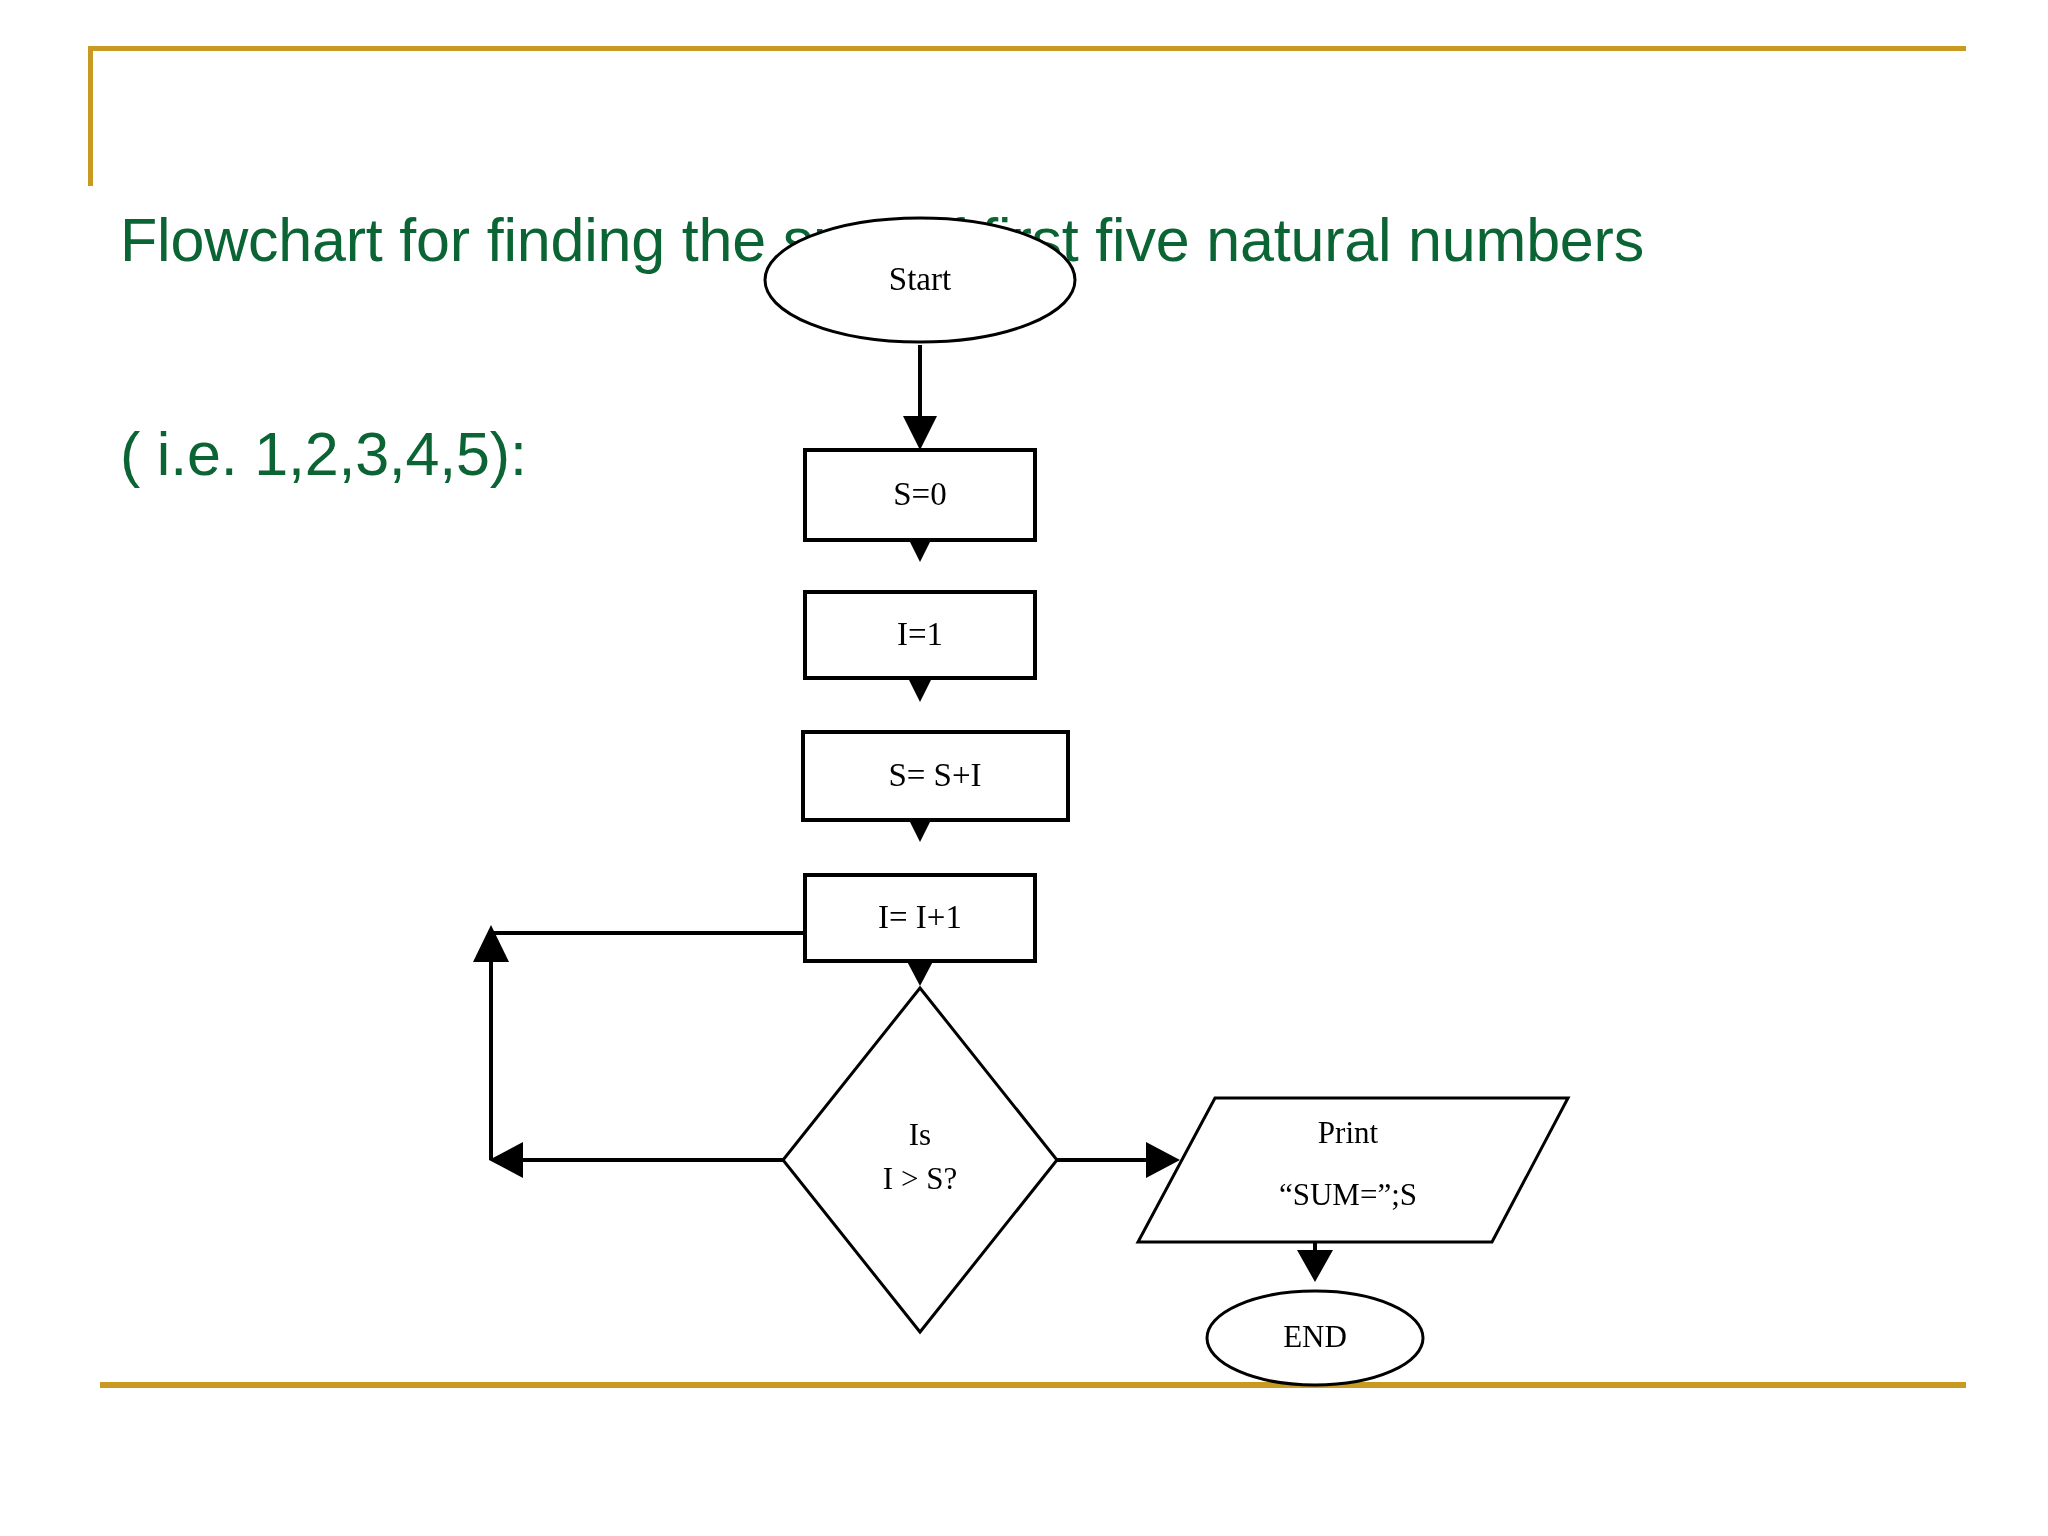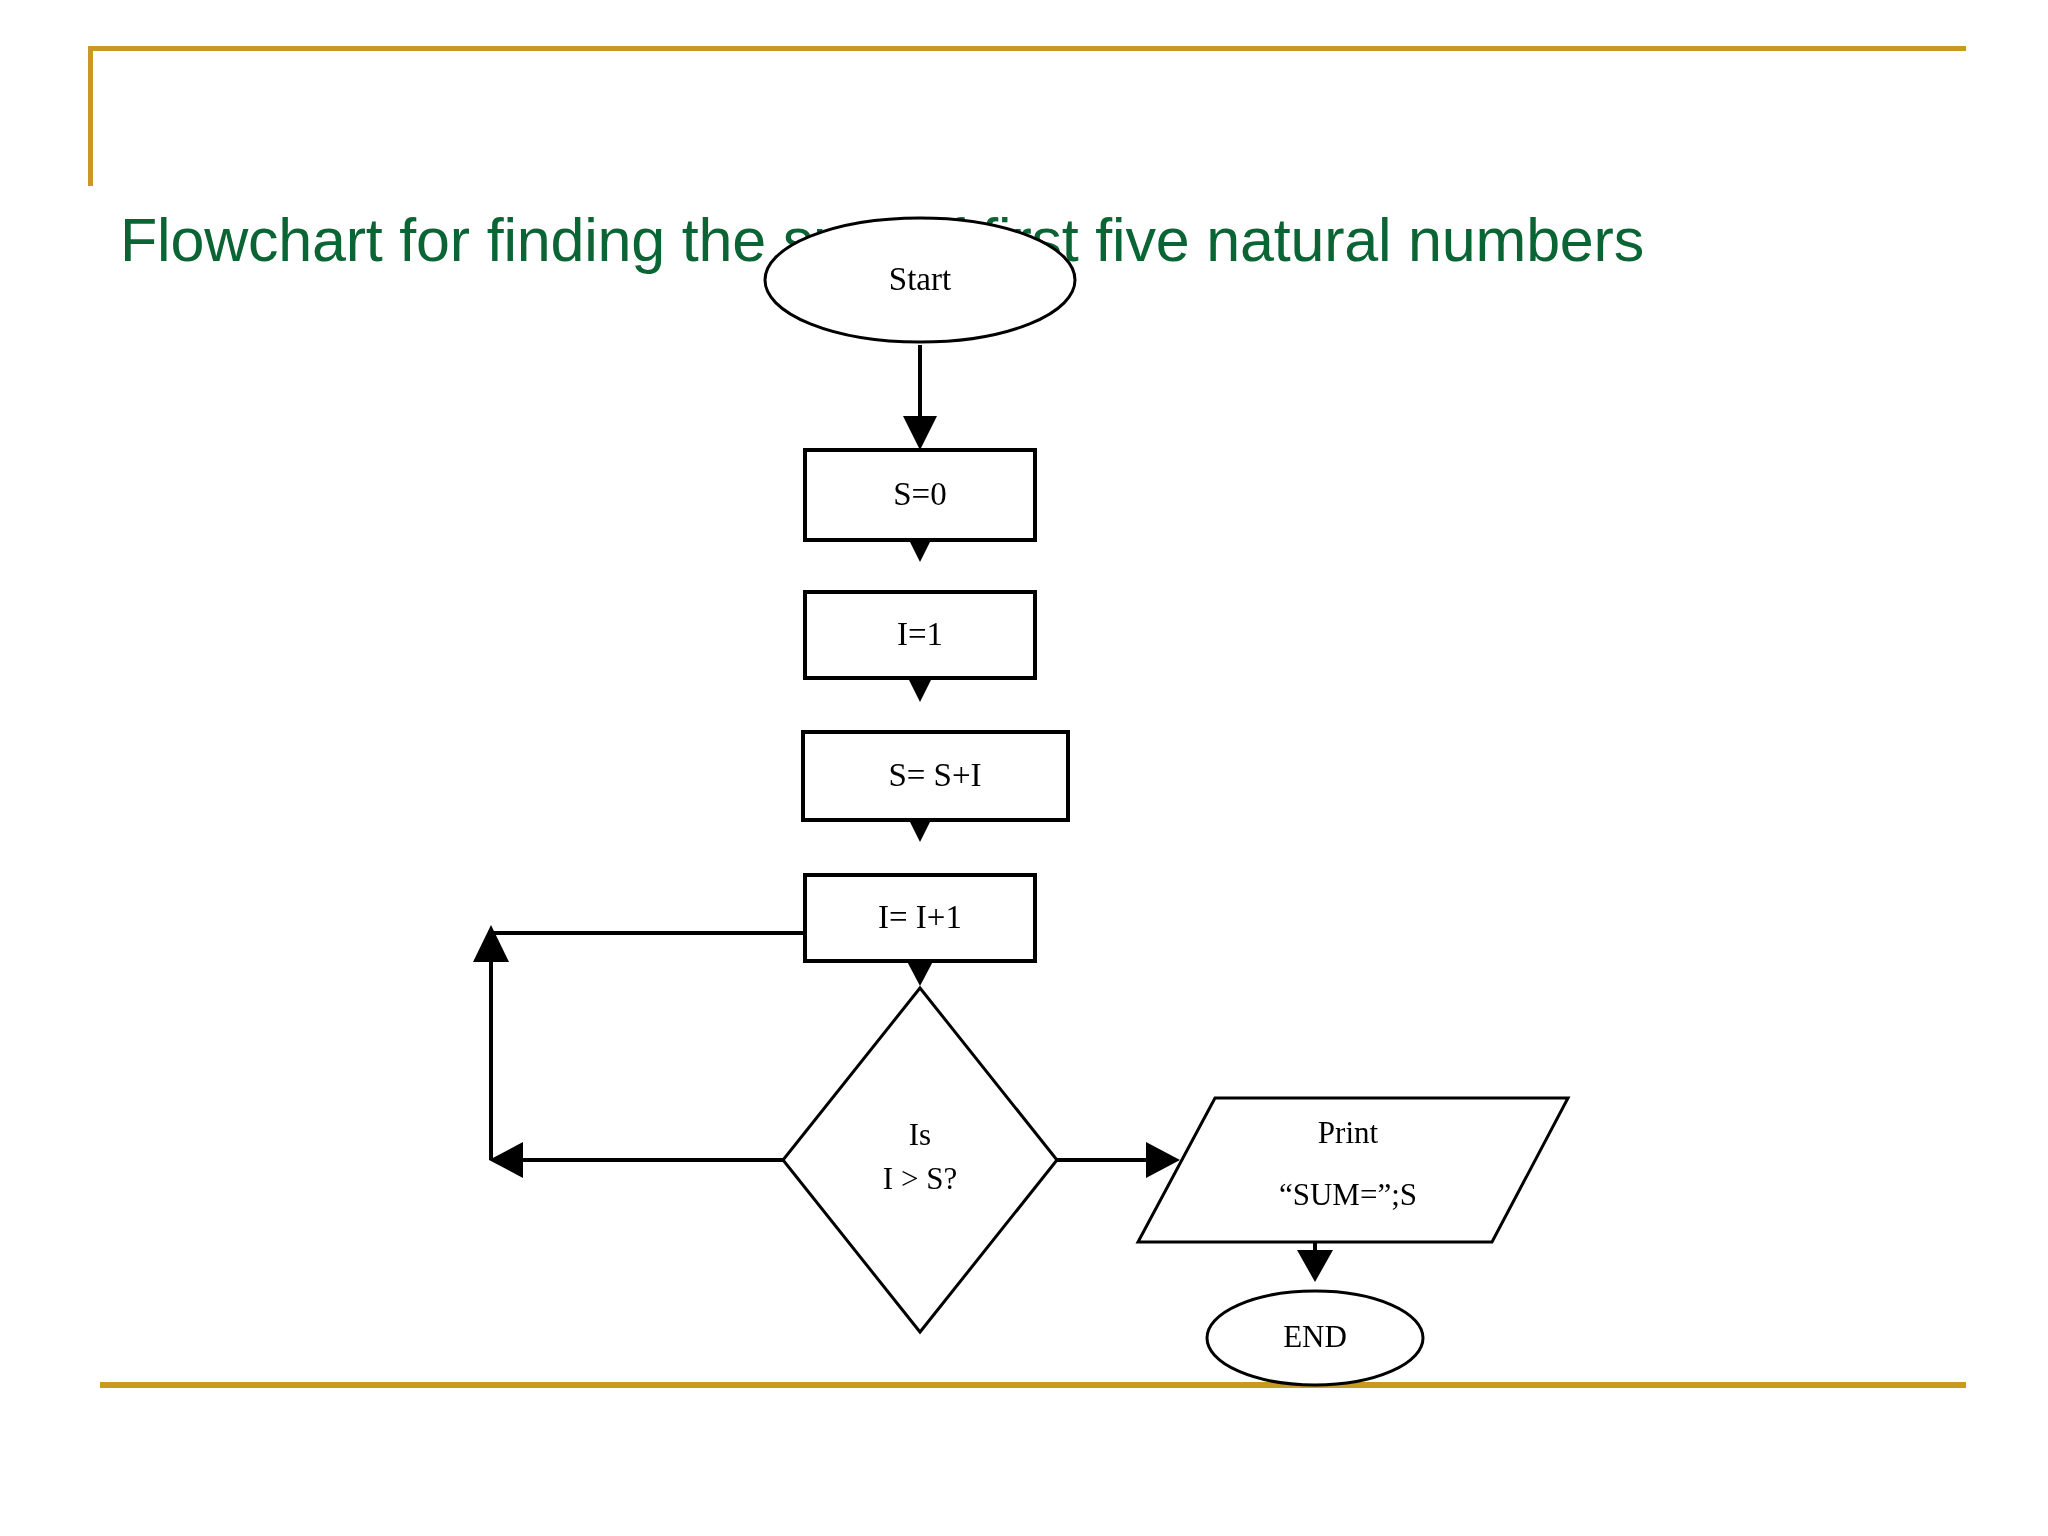--- a/index.html
+++ b/index.html
@@ -101,20 +101,21 @@
 <body>
 
 <div class="slide">
 
   <div class="rule-top"></div>
   <div class="rule-left"></div>
   <div class="rule-bottom"></div>
 
   <div class="title-block">
     <span class="title-line">Flowchart for finding the sum of first five natural numbers</span>
+    <span class="title-line">( i.e. 1,2,3,4,5):</span>
   </div>
 
   <div class="chart-canvas">
     <svg viewBox="0 0 2048 1180" xmlns="http://www.w3.org/2000/svg">
 
       <g>
         <line class="conn" x1="920" y1="135" x2="920" y2="218"></line>
         <polygon class="arrowhead" points="920,240 903,206 937,206"></polygon>
       </g>
 

